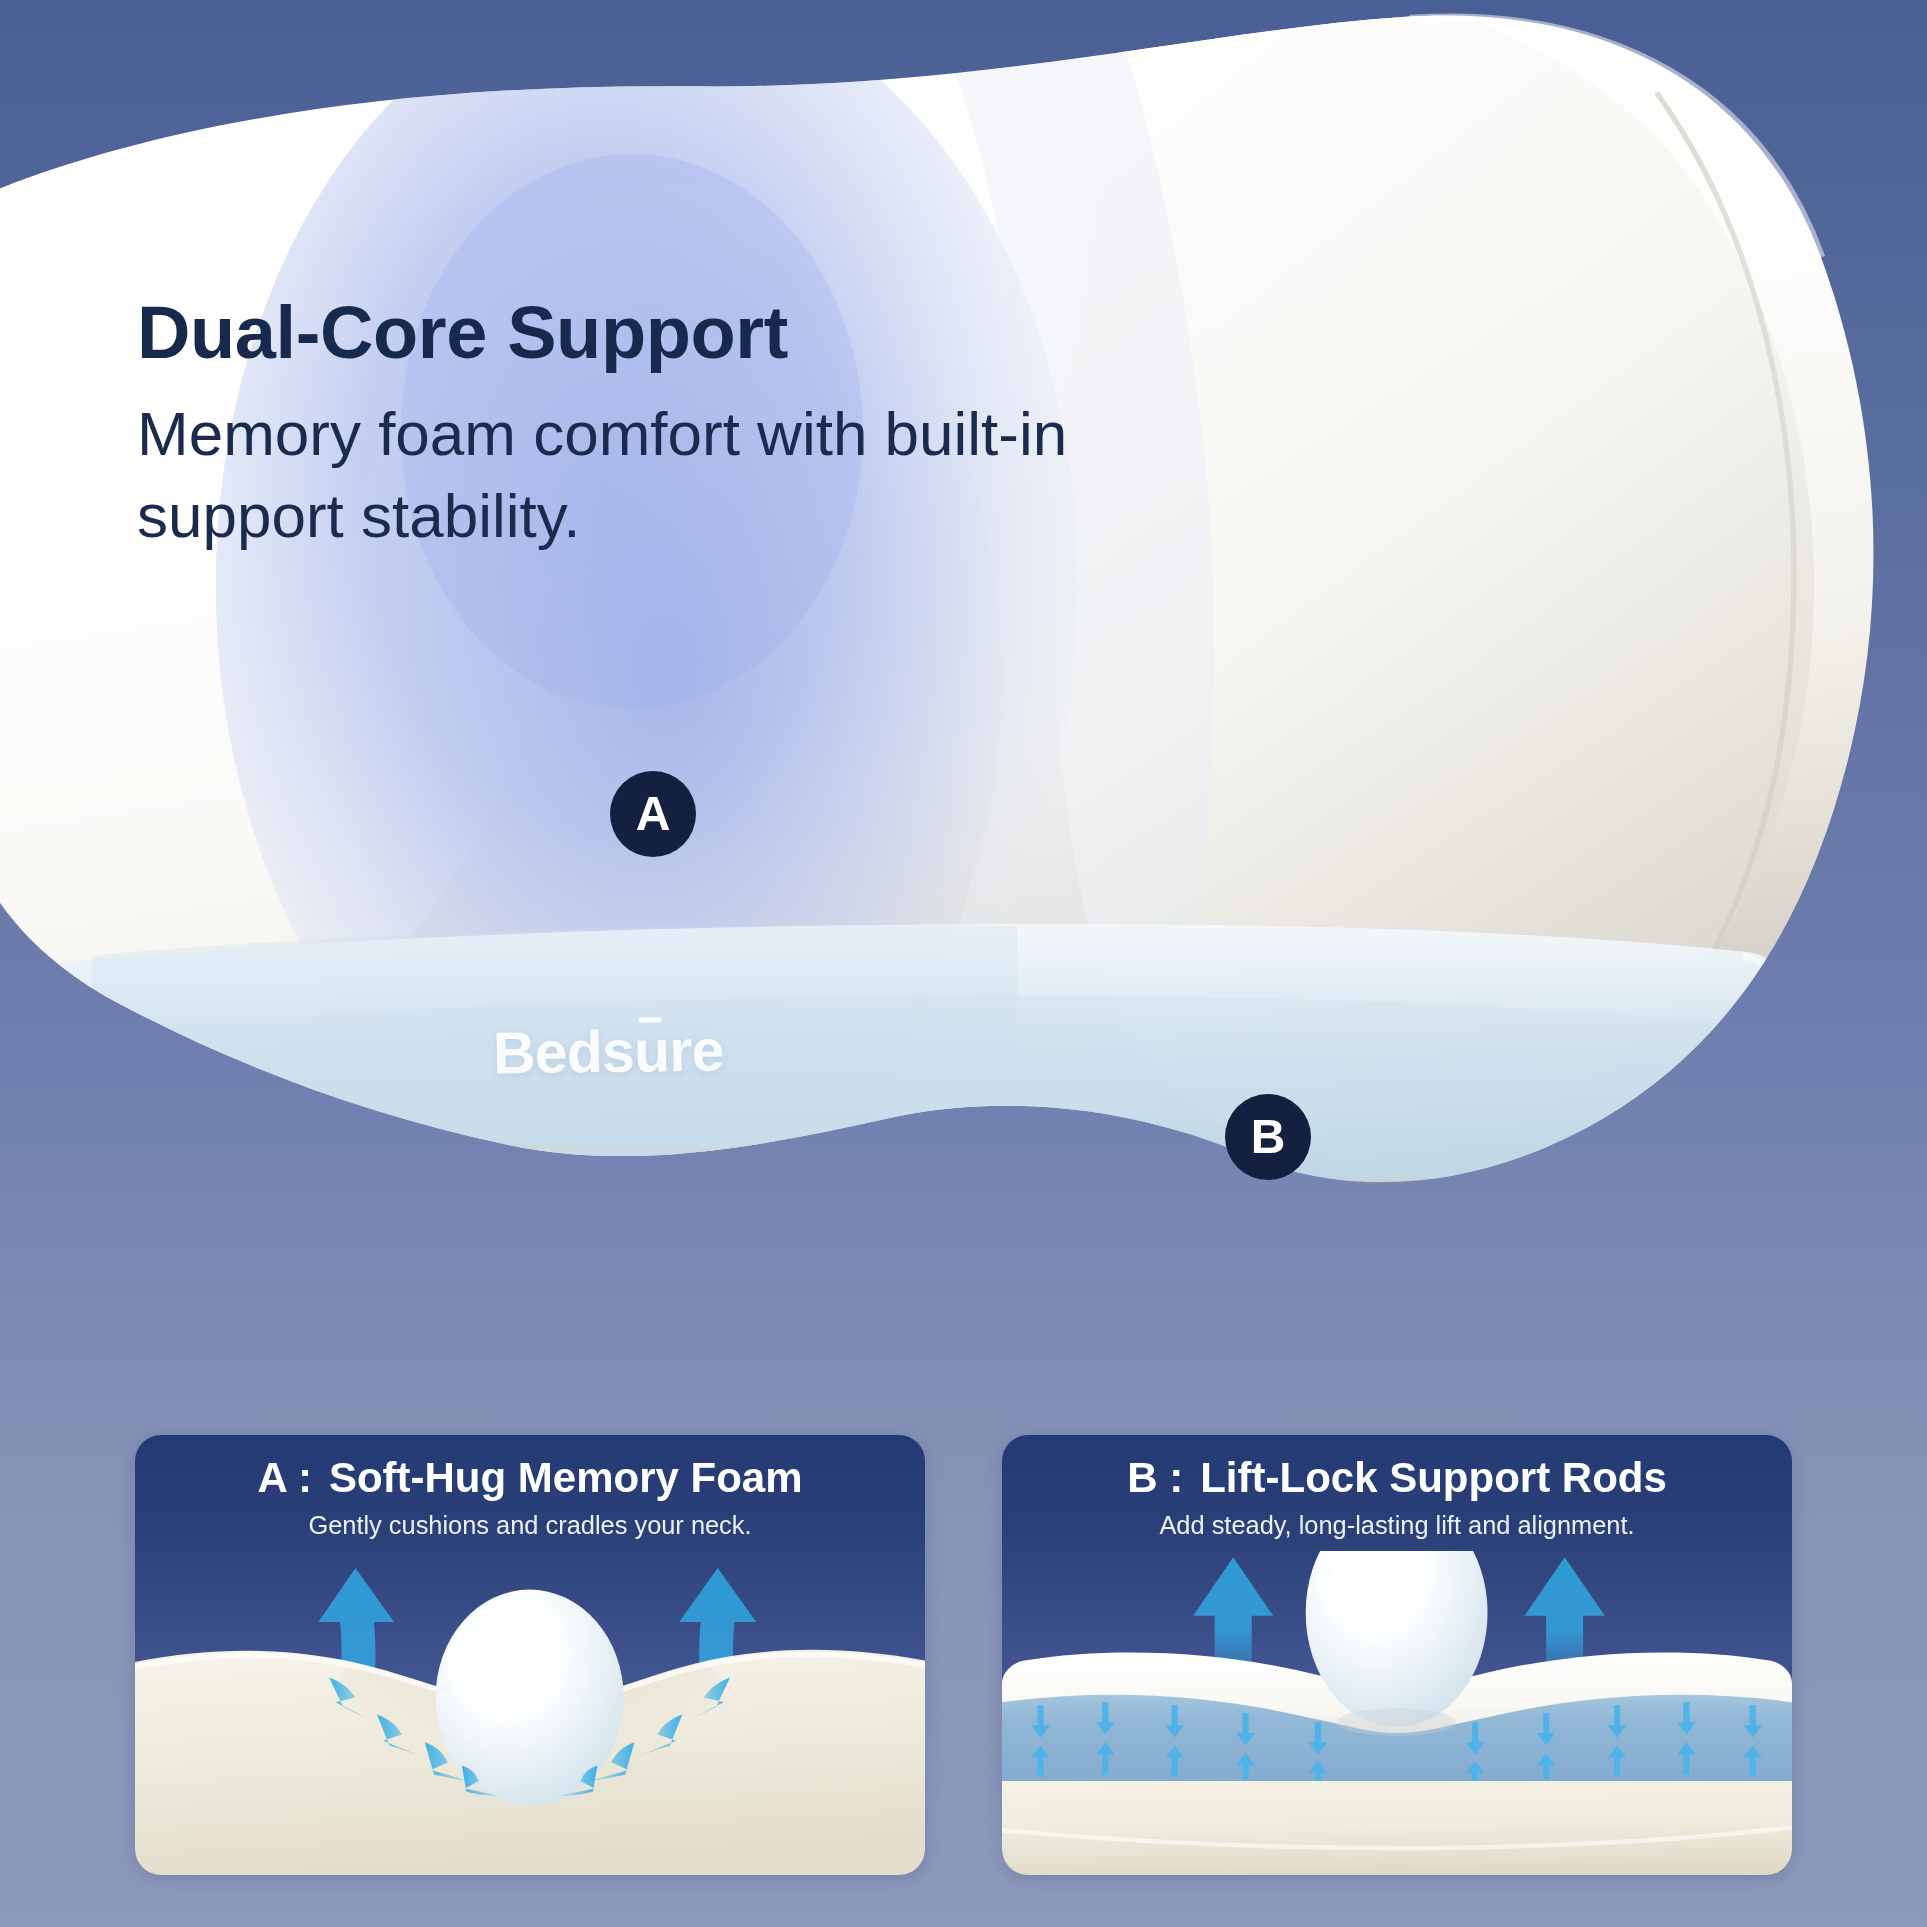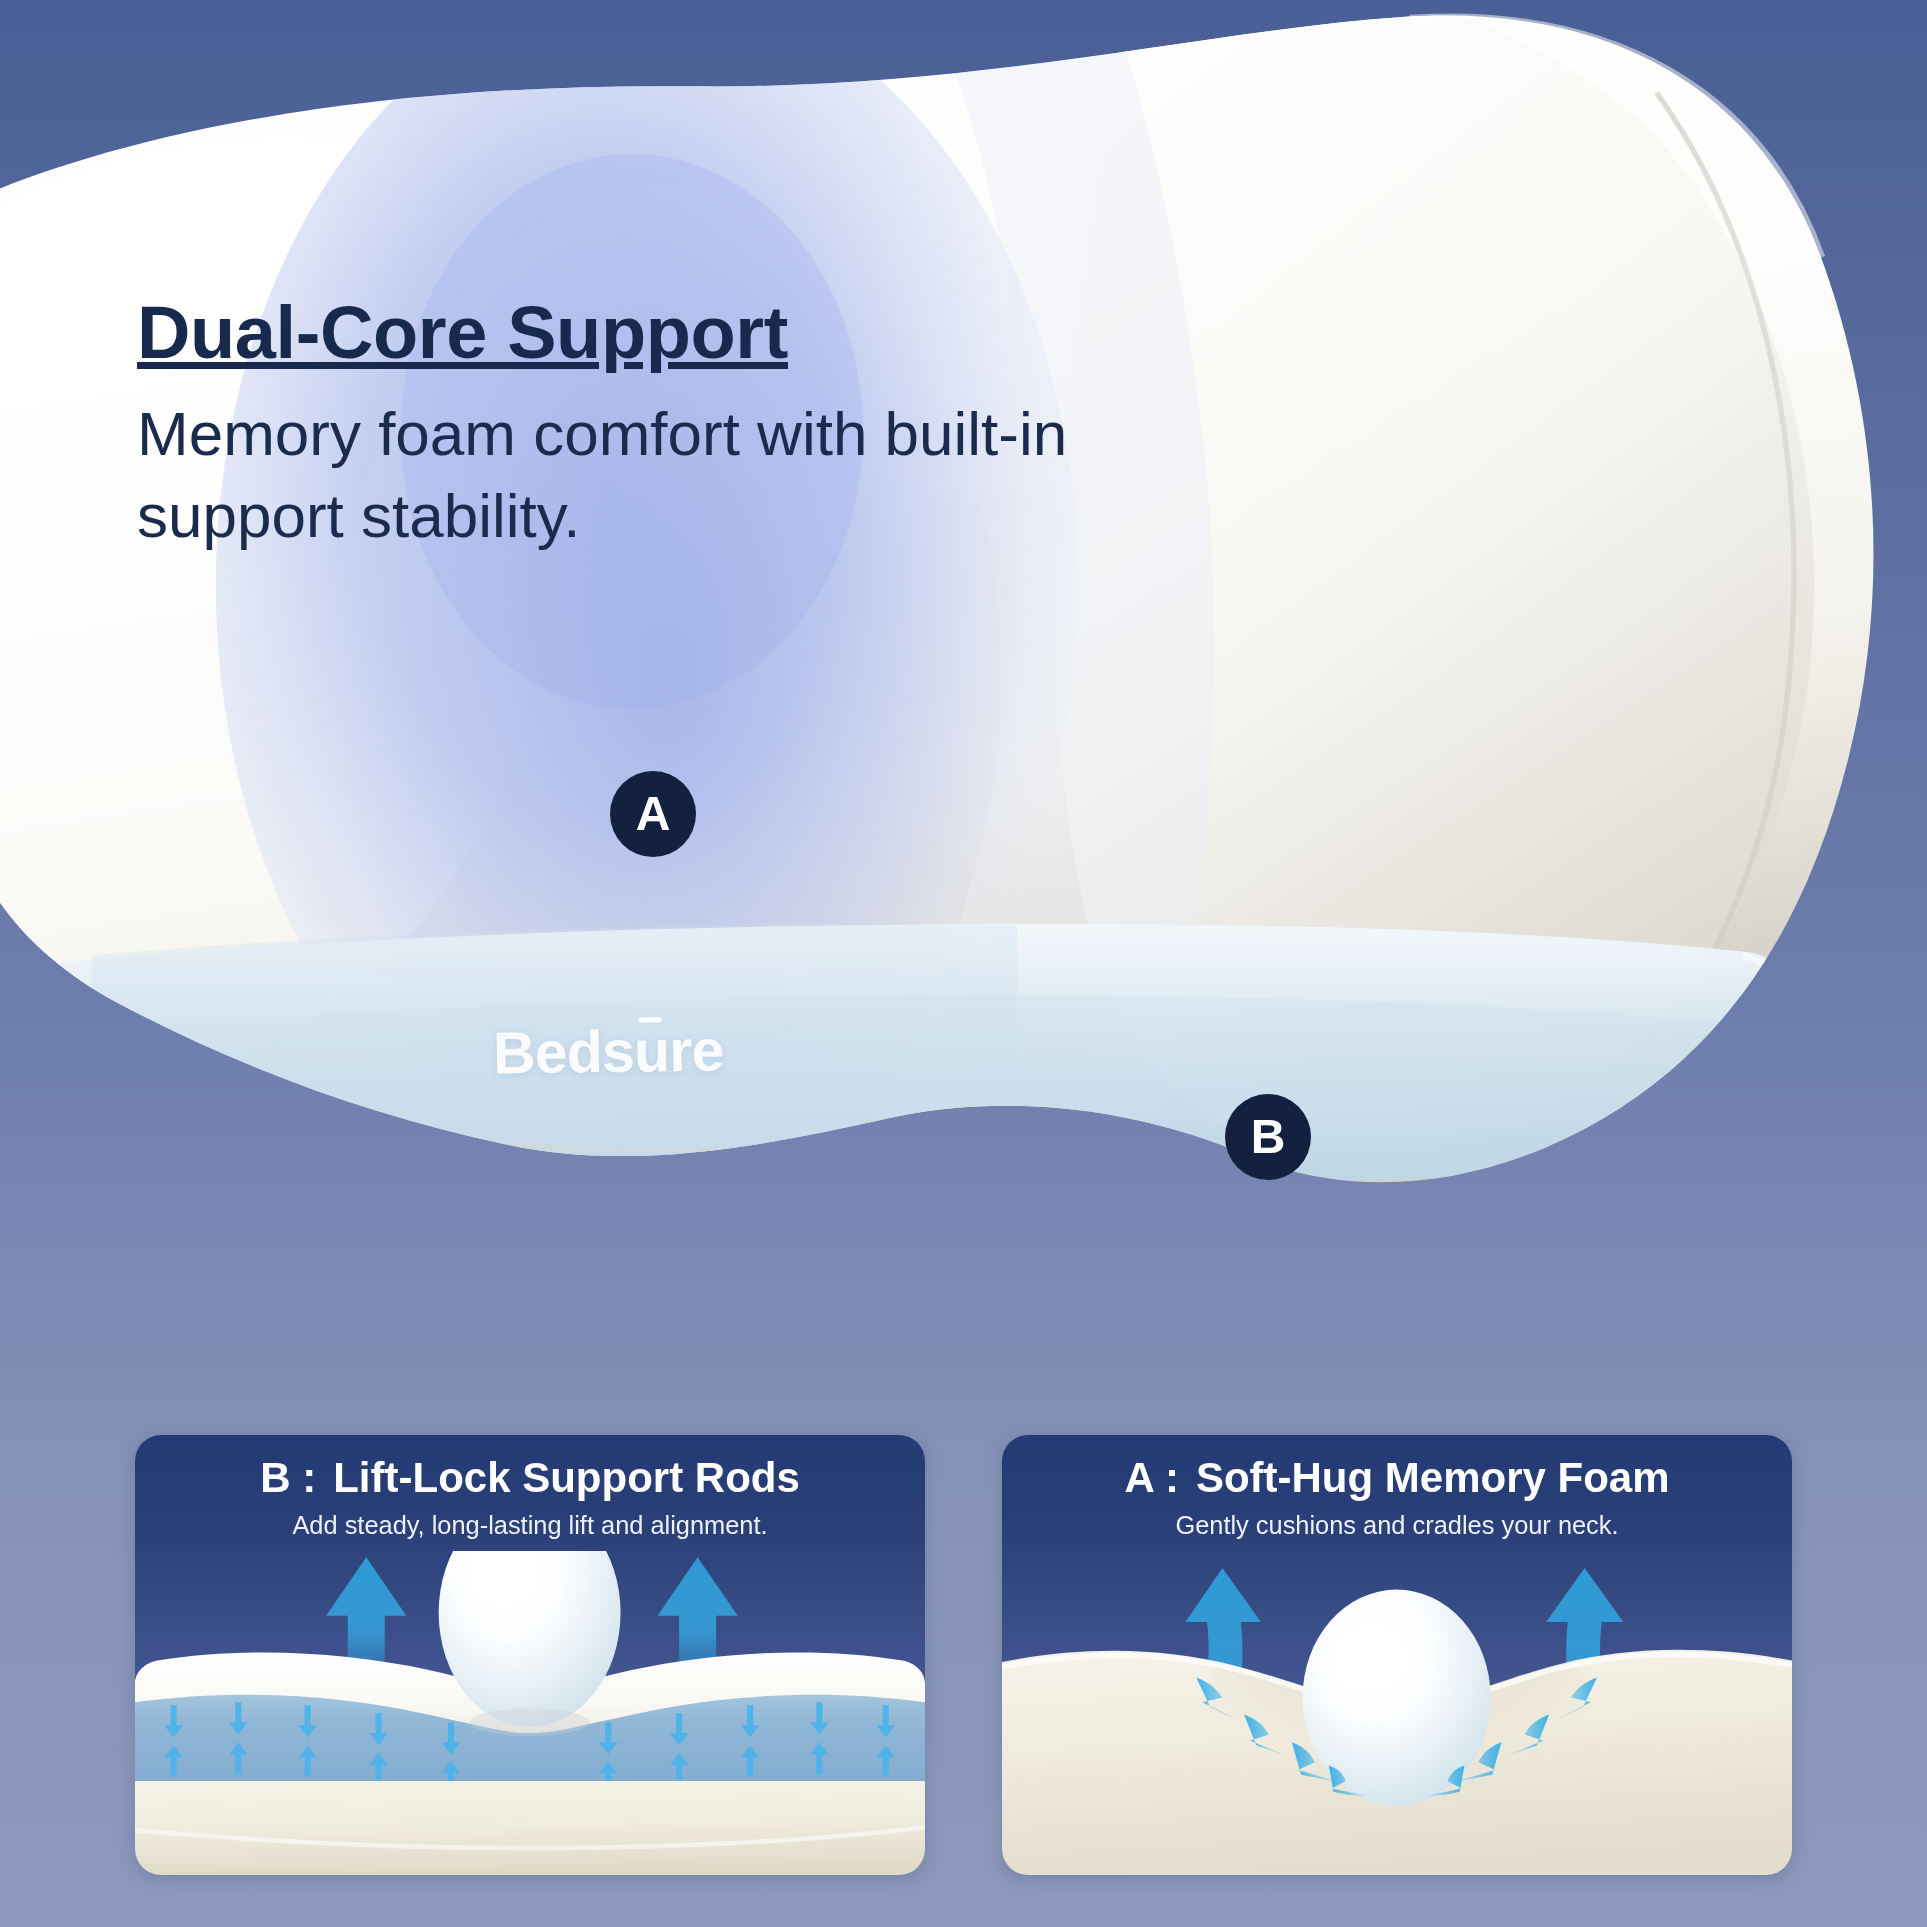--- a/index.html
+++ b/index.html
@@ -34,21 +34,20 @@
     z-index: 12;
   }
   .hero-title {
     font-size: 74px;
     font-weight: 700;
     color: #18294e;
     letter-spacing: -0.4px;
     line-height: 1.05;
     margin: 0 0 21.6px 0;
     white-space: nowrap;
-    text-decoration: underline;
   }
   .hero-sub {
     font-size: 62px;
     font-weight: 400;
     color: #1b2b4e;
     line-height: 1.32;
     margin: 0;
     max-width: 1102px;
   }
 
@@ -294,20 +293,106 @@
   <div class="badge" id="badge-a">A</div>
   <div class="badge" id="badge-b">B</div>
 
   <div id="wordmark"><span>Beds</span><span class="umark">u</span><span>re</span></div>
 
   <div id="cards">
 
     <div class="card">
       <div class="card-head">
         <div class="card-title">
+          <span class="tag">A :</span><span>Soft-Hug Memory Foam</span>
+        </div>
+        <p class="card-sub">Gently cushions and cradles your neck.</p>
+      </div>
+
+      <div class="card-art">
+        <svg viewBox="0 0 1025 420" preserveAspectRatio="none" xmlns="http://www.w3.org/2000/svg">
+          <defs>
+            <linearGradient id="foamA" x1="0" y1="0" x2="0.2" y2="1">
+              <stop offset="0%" stop-color="#f6f3e9"></stop>
+              <stop offset="45%" stop-color="#efebdd"></stop>
+              <stop offset="100%" stop-color="#e2ddcc"></stop>
+            </linearGradient>
+            <radialGradient id="ballA" cx="0.38" cy="0.3" r="0.78">
+              <stop offset="0%" stop-color="#ffffff"></stop>
+              <stop offset="40%" stop-color="#fbfdfe"></stop>
+              <stop offset="72%" stop-color="#e4eef4"></stop>
+              <stop offset="100%" stop-color="#cfe0ea"></stop>
+            </radialGradient>
+            <linearGradient id="bigArrowA" x1="0" y1="1" x2="0" y2="0">
+              <stop offset="0%" stop-color="#2f9ad6" stop-opacity="0.15"></stop>
+              <stop offset="45%" stop-color="#35a4de" stop-opacity="0.85"></stop>
+              <stop offset="100%" stop-color="#2f9ad6"></stop>
+            </linearGradient>
+            <linearGradient id="smallArrowA" x1="1" y1="0" x2="0" y2="0">
+              <stop offset="0%" stop-color="#3fb0e6" stop-opacity="0.12"></stop>
+              <stop offset="100%" stop-color="#3fb0e6" stop-opacity="1"></stop>
+            </linearGradient>
+            <linearGradient id="smallArrowA2" x1="0" y1="0" x2="1" y2="0">
+              <stop offset="0%" stop-color="#3fb0e6" stop-opacity="0.12"></stop>
+              <stop offset="100%" stop-color="#3fb0e6" stop-opacity="1"></stop>
+            </linearGradient>
+            <radialGradient id="dipShade" cx="0.5" cy="0.1" r="0.7">
+              <stop offset="0%" stop-color="#cfc9b4" stop-opacity="0.55"></stop>
+              <stop offset="100%" stop-color="#cfc9b4" stop-opacity="0"></stop>
+            </radialGradient>
+            <clipPath id="foamClipA">
+              <path d="M 0,144 C 110,122 210,126 300,148 C 380,168 430,196 512,196
+                       C 596,196 646,166 726,146 C 812,124 918,122 1025,142
+                       L 1025,392 C 1025,408 1012,420 996,420 L 29,420 C 13,420 0,408 0,392 Z"></path>
+            </clipPath>
+          </defs>
+
+          <g>
+            <path d="M 286,22 L 336,92 L 310,92
+                     C 316,160 310,208 274,260 L 236,236
+                     C 266,192 272,150 266,92 L 238,92 Z" fill="url(#bigArrowA)"></path>
+            <path d="M 756,22 L 806,92 L 778,92
+                     C 772,150 778,192 808,236 L 770,260
+                     C 734,208 728,160 734,92 L 706,92 Z" fill="url(#bigArrowA)"></path>
+          </g>
+
+          <g>
+            <path d="M 0,144 C 110,122 210,126 300,148 C 380,168 430,196 512,196
+                     C 596,196 646,166 726,146 C 812,124 918,122 1025,142
+                     L 1025,392 C 1025,408 1012,420 996,420 L 29,420 C 13,420 0,408 0,392 Z" fill="url(#foamA)"></path>
+            <g clip-path="url(#foamClipA)">
+              <ellipse cx="512" cy="190" rx="250" ry="120" fill="url(#dipShade)"></ellipse>
+              <path d="M 0,150 C 120,128 220,132 306,154 C 386,174 432,200 512,200
+                       C 594,200 644,172 722,152 C 810,130 916,128 1025,148" fill="none" stroke="#ffffff" stroke-width="7" opacity="0.7"></path>
+            </g>
+          </g>
+
+          <ellipse cx="512" cy="190" rx="122" ry="140" fill="url(#ballA)"></ellipse>
+          <ellipse cx="478" cy="140" rx="52" ry="46" fill="#ffffff" opacity="0.75"></ellipse>
+
+          <g fill="url(#smallArrowA)">
+            <path d="M 312,222 L 260,196 L 286,190 C 278,178 268,170 252,164 L 270,202 L 286,210 Z"></path>
+            <path d="M 376,268 L 322,246 L 346,238 C 340,226 330,218 314,212 L 330,252 L 348,258 Z"></path>
+            <path d="M 440,300 L 384,284 L 406,274 C 400,262 392,254 376,248 L 388,290 L 408,294 Z"></path>
+            <path d="M 476,318 L 428,308 L 446,298 C 442,288 436,282 424,278 L 430,312 L 448,316 Z"></path>
+          </g>
+
+          <g fill="url(#smallArrowA2)">
+            <path d="M 712,222 L 764,196 L 738,190 C 746,178 756,170 772,164 L 754,202 L 738,210 Z"></path>
+            <path d="M 648,268 L 702,246 L 678,238 C 684,226 694,218 710,212 L 694,252 L 676,258 Z"></path>
+            <path d="M 584,300 L 640,284 L 618,274 C 624,262 632,254 648,248 L 636,290 L 616,294 Z"></path>
+            <path d="M 548,318 L 596,308 L 578,298 C 582,288 588,282 600,278 L 594,312 L 576,316 Z"></path>
+          </g>
+        </svg>
+      </div>
+    </div>
+
+    <div class="card">
+      <div class="card-head">
+        <div class="card-title">
           <span class="tag">B :</span><span>Lift-Lock Support Rods</span>
         </div>
         <p class="card-sub">Add steady, long-lasting lift and alignment.</p>
       </div>
 
       <div class="card-art">
         <svg viewBox="0 0 1025 420" preserveAspectRatio="none" xmlns="http://www.w3.org/2000/svg">
           <defs>
             <linearGradient id="topLayerB" x1="0" y1="0" x2="0.1" y2="1">
               <stop offset="0%" stop-color="#ffffff"></stop>
@@ -392,101 +477,15 @@
                    C 478,236 448,226 370,210 C 260,186 130,178 0,196 L 0,172
                    C 0,157 13,145 29,142 Z" fill="url(#topLayerB)"></path>
 
           <ellipse cx="512" cy="80" rx="118" ry="148" fill="url(#ballB)"></ellipse>
           <ellipse cx="478" cy="26" rx="50" ry="48" fill="#ffffff" opacity="0.78"></ellipse>
           <ellipse cx="512" cy="222" rx="78" ry="18" fill="#c9cfd6" opacity="0.35"></ellipse>
         </svg>
       </div>
     </div>
 
-    <div class="card">
-      <div class="card-head">
-        <div class="card-title">
-          <span class="tag">A :</span><span>Soft-Hug Memory Foam</span>
-        </div>
-        <p class="card-sub">Gently cushions and cradles your neck.</p>
-      </div>
-
-      <div class="card-art">
-        <svg viewBox="0 0 1025 420" preserveAspectRatio="none" xmlns="http://www.w3.org/2000/svg">
-          <defs>
-            <linearGradient id="foamA" x1="0" y1="0" x2="0.2" y2="1">
-              <stop offset="0%" stop-color="#f6f3e9"></stop>
-              <stop offset="45%" stop-color="#efebdd"></stop>
-              <stop offset="100%" stop-color="#e2ddcc"></stop>
-            </linearGradient>
-            <radialGradient id="ballA" cx="0.38" cy="0.3" r="0.78">
-              <stop offset="0%" stop-color="#ffffff"></stop>
-              <stop offset="40%" stop-color="#fbfdfe"></stop>
-              <stop offset="72%" stop-color="#e4eef4"></stop>
-              <stop offset="100%" stop-color="#cfe0ea"></stop>
-            </radialGradient>
-            <linearGradient id="bigArrowA" x1="0" y1="1" x2="0" y2="0">
-              <stop offset="0%" stop-color="#2f9ad6" stop-opacity="0.15"></stop>
-              <stop offset="45%" stop-color="#35a4de" stop-opacity="0.85"></stop>
-              <stop offset="100%" stop-color="#2f9ad6"></stop>
-            </linearGradient>
-            <linearGradient id="smallArrowA" x1="1" y1="0" x2="0" y2="0">
-              <stop offset="0%" stop-color="#3fb0e6" stop-opacity="0.12"></stop>
-              <stop offset="100%" stop-color="#3fb0e6" stop-opacity="1"></stop>
-            </linearGradient>
-            <linearGradient id="smallArrowA2" x1="0" y1="0" x2="1" y2="0">
-              <stop offset="0%" stop-color="#3fb0e6" stop-opacity="0.12"></stop>
-              <stop offset="100%" stop-color="#3fb0e6" stop-opacity="1"></stop>
-            </linearGradient>
-            <radialGradient id="dipShade" cx="0.5" cy="0.1" r="0.7">
-              <stop offset="0%" stop-color="#cfc9b4" stop-opacity="0.55"></stop>
-              <stop offset="100%" stop-color="#cfc9b4" stop-opacity="0"></stop>
-            </radialGradient>
-            <clipPath id="foamClipA">
-              <path d="M 0,144 C 110,122 210,126 300,148 C 380,168 430,196 512,196
-                       C 596,196 646,166 726,146 C 812,124 918,122 1025,142
-                       L 1025,392 C 1025,408 1012,420 996,420 L 29,420 C 13,420 0,408 0,392 Z"></path>
-            </clipPath>
-          </defs>
-
-          <g>
-            <path d="M 286,22 L 336,92 L 310,92
-                     C 316,160 310,208 274,260 L 236,236
-                     C 266,192 272,150 266,92 L 238,92 Z" fill="url(#bigArrowA)"></path>
-            <path d="M 756,22 L 806,92 L 778,92
-                     C 772,150 778,192 808,236 L 770,260
-                     C 734,208 728,160 734,92 L 706,92 Z" fill="url(#bigArrowA)"></path>
-          </g>
-
-          <g>
-            <path d="M 0,144 C 110,122 210,126 300,148 C 380,168 430,196 512,196
-                     C 596,196 646,166 726,146 C 812,124 918,122 1025,142
-                     L 1025,392 C 1025,408 1012,420 996,420 L 29,420 C 13,420 0,408 0,392 Z" fill="url(#foamA)"></path>
-            <g clip-path="url(#foamClipA)">
-              <ellipse cx="512" cy="190" rx="250" ry="120" fill="url(#dipShade)"></ellipse>
-              <path d="M 0,150 C 120,128 220,132 306,154 C 386,174 432,200 512,200
-                       C 594,200 644,172 722,152 C 810,130 916,128 1025,148" fill="none" stroke="#ffffff" stroke-width="7" opacity="0.7"></path>
-            </g>
-          </g>
-
-          <ellipse cx="512" cy="190" rx="122" ry="140" fill="url(#ballA)"></ellipse>
-          <ellipse cx="478" cy="140" rx="52" ry="46" fill="#ffffff" opacity="0.75"></ellipse>
-
-          <g fill="url(#smallArrowA)">
-            <path d="M 312,222 L 260,196 L 286,190 C 278,178 268,170 252,164 L 270,202 L 286,210 Z"></path>
-            <path d="M 376,268 L 322,246 L 346,238 C 340,226 330,218 314,212 L 330,252 L 348,258 Z"></path>
-            <path d="M 440,300 L 384,284 L 406,274 C 400,262 392,254 376,248 L 388,290 L 408,294 Z"></path>
-            <path d="M 476,318 L 428,308 L 446,298 C 442,288 436,282 424,278 L 430,312 L 448,316 Z"></path>
-          </g>
-
-          <g fill="url(#smallArrowA2)">
-            <path d="M 712,222 L 764,196 L 738,190 C 746,178 756,170 772,164 L 754,202 L 738,210 Z"></path>
-            <path d="M 648,268 L 702,246 L 678,238 C 684,226 694,218 710,212 L 694,252 L 676,258 Z"></path>
-            <path d="M 584,300 L 640,284 L 618,274 C 624,262 632,254 648,248 L 636,290 L 616,294 Z"></path>
-            <path d="M 548,318 L 596,308 L 578,298 C 582,288 588,282 600,278 L 594,312 L 576,316 Z"></path>
-          </g>
-        </svg>
-      </div>
-    </div>
-
   </div>
 </div>
 
 
 </body></html>

